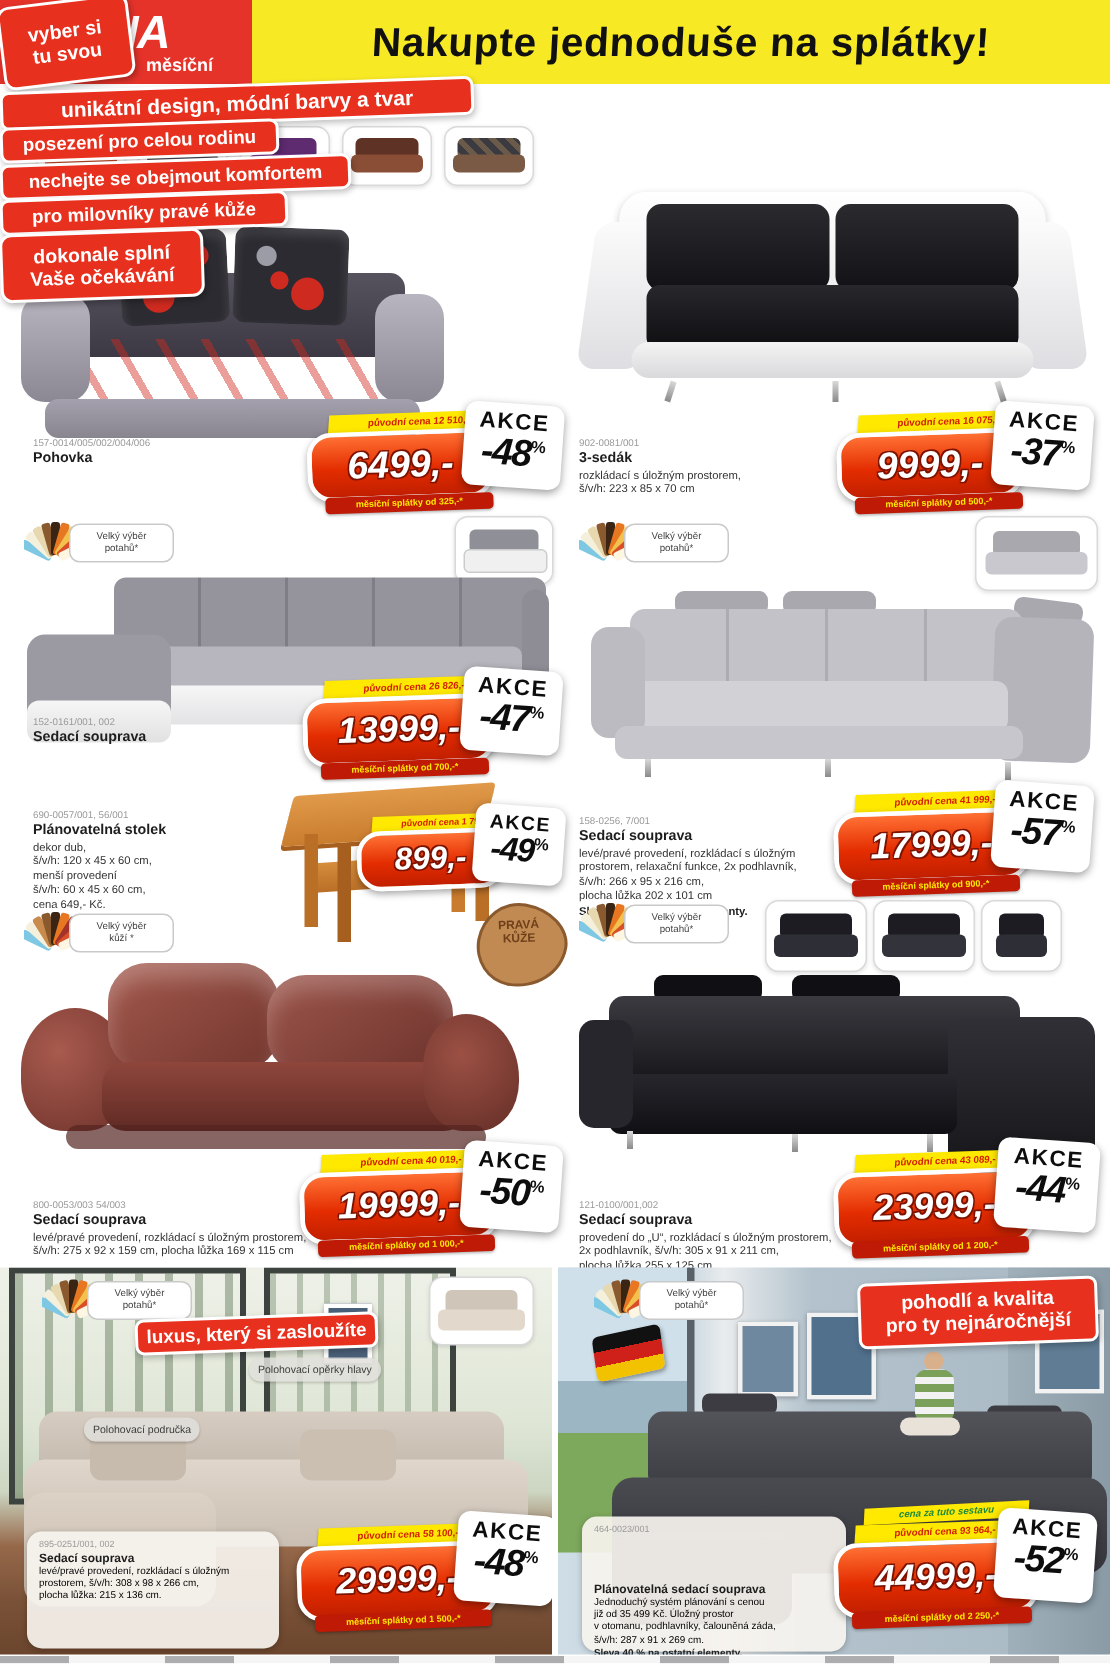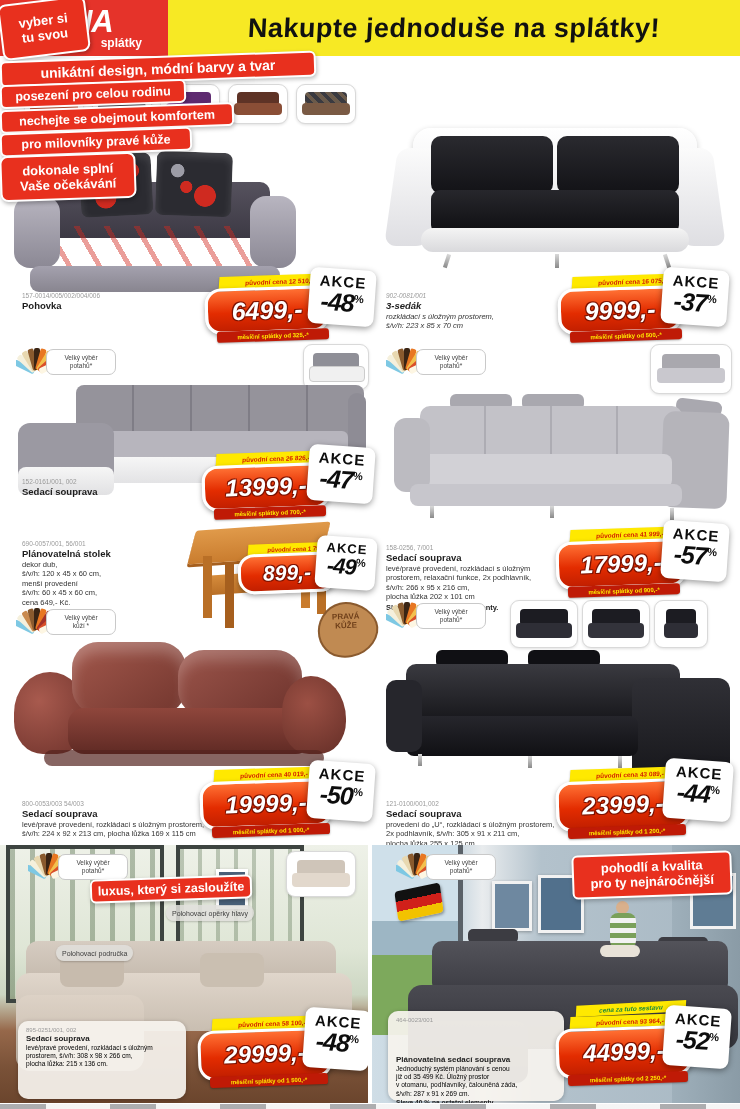--- a/index.html
+++ b/index.html
@@ -73,21 +73,21 @@
 </style>
 </head>
 <body>
 
 <div id="page">
 
   <div id="header">
     <div id="logo-box">
       <div id="logo-dot"></div>
       <div id="logo-brand">JENA</div>
-      <div id="logo-sub">splátky</div>
+      <div id="logo-sub">měsíční</div>
     </div>
     <div id="tagline">Nakupte jednoduše na splátky!</div>
   </div>
 
   <div class="thumb-card" style="left:24px;top:84px;width:58px;height:38px;">
     <div class="mini-back" style="background:#b04020;"></div>
     <div class="mini-seat" style="background:#d4502a;"></div>
   </div>
   <div class="thumb-card" style="left:92px;top:84px;width:58px;height:38px;">
     <div class="mini-back" style="background:#2b2b36;"></div>
@@ -154,21 +154,21 @@
     <div class="old-strip" style="left:14px;top:0;width:120px;height:13px;">původní cena 16 075,-</div>
     <div class="price-bubble" style="left:0;top:12px;width:118px;height:40px;font-size:25px;">
         <span>9999,-</span>
       </div>
     <div class="akce-card" style="left:104px;top:-6px;width:66px;height:56px;">
       <div class="akce-word">AKCE</div>
       <div class="akce-pct"><span>-37</span><sup>%</sup></div>
     </div>
     <div class="inst-strip" style="left:12px;top:55px;width:112px;height:11px;">měsíční splátky od 500,-*</div>
   </div>
-  <div class="ptext" style="left:386px;top:292px;width:180px;font-style:italic;">
+  <div class="ptext" style="left:386px;top:292px;width:180px;">
     <div class="pcode">902-0081/001</div>
     <div class="pname">3-sedák</div>
     <div class="pdesc">rozkládací s úložným prostorem,
 š/v/h: 223 x 85 x 70 cm</div>
   </div>
 
   <div class="fan-group" style="left:16px;top:346px;">
     <svg class="fan-svg" width="42" height="30" viewBox="0 0 42 30">
       <g>
         <rect x="18" y="2" width="6" height="22" rx="2" fill="#7ec8e3" transform="rotate(-64 21 27)"></rect>
@@ -344,21 +344,21 @@
     <div class="akce-card" style="left:108px;top:-6px;width:66px;height:58px;">
       <div class="akce-word">AKCE</div>
       <div class="akce-pct"><span>-50</span><sup>%</sup></div>
     </div>
     <div class="inst-strip" style="left:12px;top:57px;width:118px;height:11px;">měsíční splátky od 1 000,-*</div>
   </div>
   <div class="ptext" style="left:22px;top:800px;width:280px;">
     <div class="pcode">800-0053/003 54/003</div>
     <div class="pname">Sedací souprava</div>
     <div class="pdesc">levé/pravé provedení, rozkládací s úložným prostorem,
-š/v/h: 224 x 92 x 213 cm, plocha lůžka 169 x 115 cm</div>
+š/v/h: 275 x 92 x 159 cm, plocha lůžka 169 x 115 cm</div>
   </div>
 
   <div class="fan-group" style="left:386px;top:600px;">
     <svg class="fan-svg" width="42" height="30" viewBox="0 0 42 30">
       <g>
         <rect x="18" y="2" width="6" height="22" rx="2" fill="#7ec8e3" transform="rotate(-64 21 27)"></rect>
         <rect x="18" y="2" width="6" height="22" rx="2" fill="#f5f0dc" transform="rotate(-48 21 27)"></rect>
         <rect x="18" y="2" width="6" height="22" rx="2" fill="#e8d8b0" transform="rotate(-32 21 27)"></rect>
         <rect x="18" y="2" width="6" height="22" rx="2" fill="#8a5a2e" transform="rotate(-16 21 27)"></rect>
         <rect x="18" y="2" width="6" height="22" rx="2" fill="#3a2414" transform="rotate(0 21 27)"></rect>

